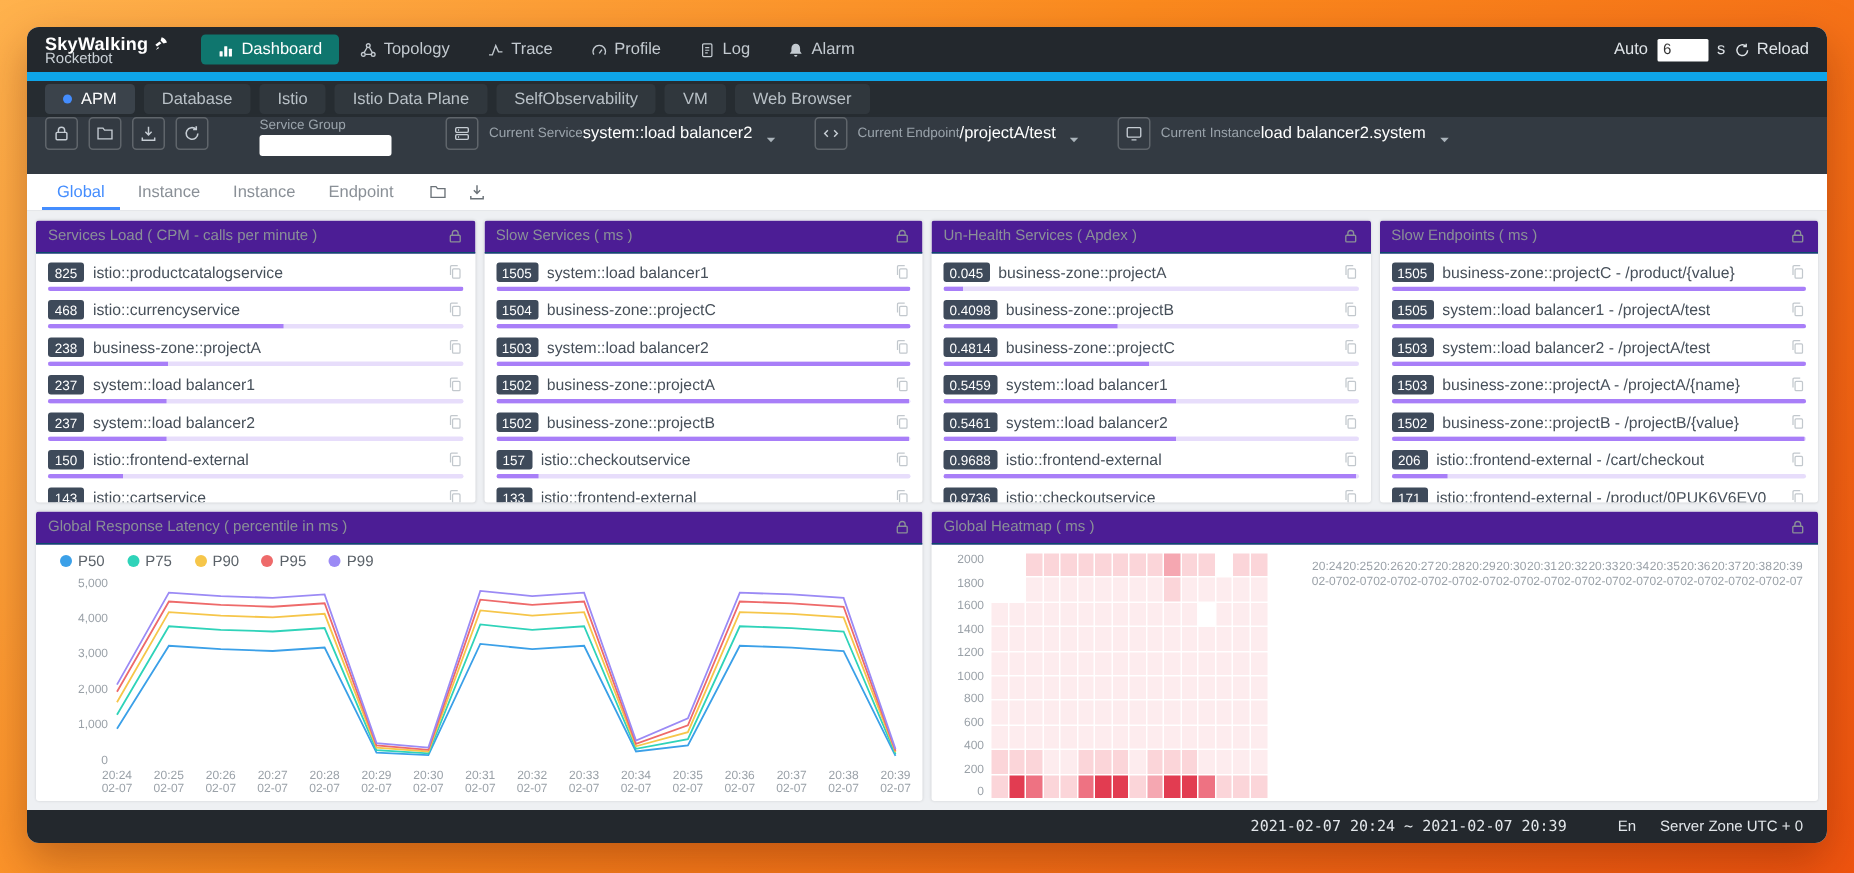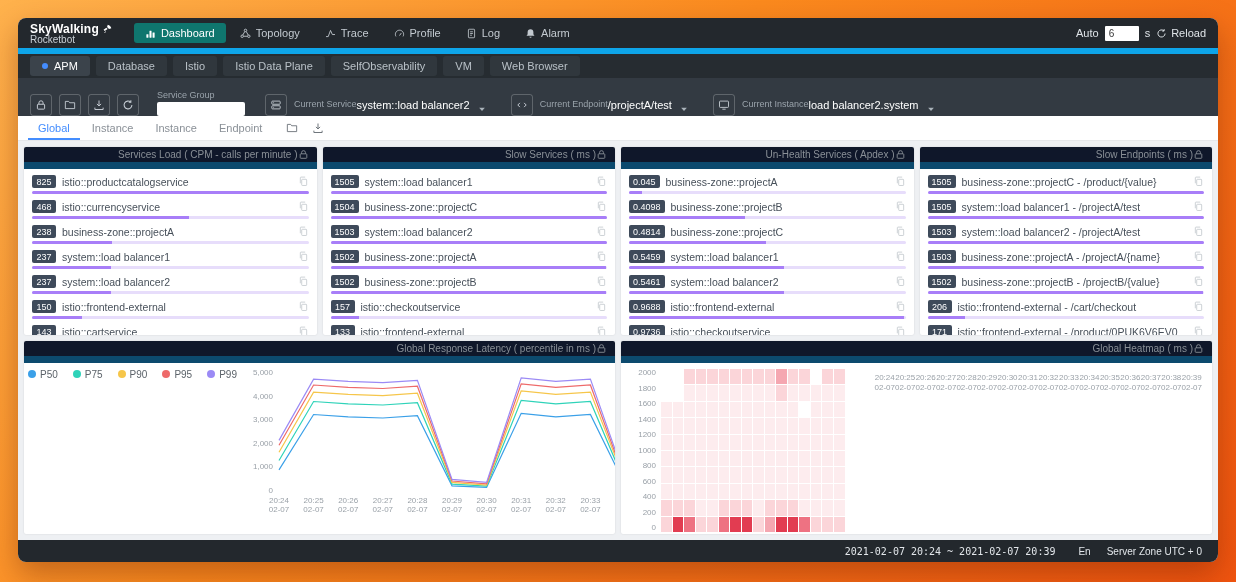--- a/index.html
+++ b/index.html
@@ -26,21 +26,21 @@
   .reload{display:flex;align-items:center;gap:4px;background:none;border:none;color:#dfe4e8;font-size:11px;cursor:pointer;font-family:inherit}
   .reload .ic{width:11px;height:11px}
 
   
   .dashtabs{height:30px;flex:none;background:#262c31;border-top:6px solid #0ea5e9;display:flex;align-items:center;gap:6px;padding:0 12px}
   .dtab{font-size:11px;color:#b9c1c7;background:#30373d;padding:4px 12px;border-radius:3px;cursor:pointer;display:flex;align-items:center;gap:6px}
   .dtab.active{background:#3b434b;color:#fff}
   .dtab .dot{width:6px;height:6px;border-radius:50%;background:var(--accent,#448dfe);display:inline-block}
 
   
-  .toolbar{height:38px;flex:none;background:#333a42;display:flex;align-items:flex-end;gap:8px;padding:0 12px}
+  .toolbar{height:38px;flex:none;background:#333a42;display:flex;align-items:flex-start;gap:24px;padding:0 12px}
   .tb-icons{display:flex;gap:7px}
   .tb-icon{width:22px;height:22px;border:1px solid rgba(255,255,255,.22);background:none;border-radius:3px;color:#c6cdd4;
            display:flex;align-items:center;justify-content:center;cursor:pointer;padding:0}
   .tb-icon .icspan{width:12px;height:12px;display:block}
   .sg{display:flex;flex-direction:column;gap:2px;margin:0 8px 0 10px}
   .sg-label{font-size:9px;color:#9aa3ab;line-height:10px}
   .sg input{width:88px;height:14px;border:none;border-radius:2px;font-size:10px;padding:0 4px;font-family:inherit}
   .selectors{display:flex;align-items:center;gap:24px;margin-left:4px}
   .selector{display:flex;align-items:center;gap:7px;cursor:pointer}
   .sel-ic{width:22px;height:22px;border:1px solid rgba(255,255,255,.22);border-radius:3px;color:#c6cdd4;display:flex;align-items:center;justify-content:center}
@@ -53,50 +53,50 @@
   
   .viewtabs{height:25px;flex:none;background:#fff;border-bottom:1px solid #e5e7ea;display:flex;align-items:stretch;padding:0 10px;gap:2px}
   .vtab{font-size:11px;color:#8a9097;padding:6px 10px 0;cursor:pointer;border-bottom:2px solid transparent}
   .vtab.active{color:var(--accent,#448dfe);border-bottom-color:var(--accent,#448dfe)}
   .vt-ic{width:12px;height:12px;color:#6b7278;align-self:center;margin-left:12px;cursor:pointer}
 
   
   .content{flex:1;display:flex;flex-direction:column;gap:6px;padding:6px;overflow:hidden;min-height:0}
   .top-grid{display:grid;grid-template-columns:repeat(4,1fr);gap:6px;height:188px;flex:none}
   .panel{background:#fff;border-radius:2px;display:flex;flex-direction:column;overflow:hidden;box-shadow:0 0 2px rgba(0,0,0,.12)}
-  .p-hd{height:22px;flex:none;background:#0f172a;display:flex;align-items:center;justify-content:flex-end;padding:0 8px;border-bottom:7px solid #0c4a6e}
+  .p-hd{height:22px;flex:none;background:#4c1d95;display:flex;align-items:center;justify-content:space-between;padding:0 8px;border-bottom:1px solid #0c4a6e}
   .p-title{font-size:10px;color:#8a9097;white-space:nowrap;overflow:hidden;text-overflow:ellipsis}
   .p-lock{width:11px;height:11px;color:#8a9097;cursor:pointer;flex:none}
   .p-rows{flex:1;overflow:hidden;padding:3px 8px 0}
   .m-row{height:25px}
   .m-line{display:flex;align-items:center;gap:6px;height:19px}
   .m-badge{background:var(--badge,#3e4a5a);color:#fff;font-size:9px;padding:1.5px 4px;border-radius:2px;min-width:24px;text-align:center;flex:none}
   .m-label{font-size:10.5px;color:#47505a;flex:1;white-space:nowrap;overflow:hidden;text-overflow:ellipsis}
   .m-copy{width:11px;height:11px;color:#c2c8cd;flex:none;cursor:pointer}
   .m-bar{height:3px;background:var(--track,#e7ddfb);border-radius:2px;overflow:hidden}
   .m-fill{height:100%;background:var(--fill,#a87ef8)}
 
   .bottom-grid{flex:1;display:grid;grid-template-columns:1fr 1fr;gap:6px;min-height:0}
-  .chart-body{flex:1;display:flex;flex-direction:row;padding:3px 0 2px;min-height:0}
+  .chart-body{flex:1;display:flex;flex-direction:column;padding:3px 12px 2px;min-height:0}
   .legend{display:flex;gap:15px;align-items:center;height:16px;flex:none;font-size:10px;color:#5b6269;padding-left:4px}
   .lg-item{display:flex;align-items:center;gap:4px;cursor:pointer}
   .lg-item i{width:8px;height:8px;border-radius:50%;display:inline-block}
   .chart-host{flex:1;min-height:0}
   text.ax{font-size:8px;fill:#9aa1a8;font-family:"Liberation Sans",sans-serif}
 
   .hm-body{flex:1;display:flex;flex-direction:row;padding:6px 10px 2px;min-height:0}
   .hm-main{flex:1;display:flex;min-height:0}
   .hm-y{width:30px;flex:none;display:flex;flex-direction:column;justify-content:space-between;align-items:flex-end;padding-right:5px;font-size:8px;color:#9aa1a8;line-height:1}
   .hm-grid{flex:1;display:grid;grid-auto-rows:1fr;gap:1px;background:#fff}
   .hm-x{height:24px;flex:none;display:grid;margin-left:30px;font-size:8px;color:#9aa1a8;text-align:center;line-height:1.2;padding-top:4px}
 
   
   .footer{height:22px;flex:none;background:#23282d;display:flex;align-items:center;justify-content:flex-end;padding:0 16px;color:#e2e6ea;font-size:10px}
   .timerange{font-family:"DejaVu Sans Mono",monospace;font-size:10px;cursor:pointer}
-  .flang{margin-left:23px;cursor:pointer}
+  .flang{margin-left:34px;cursor:pointer}
   .fzone{margin-left:16px;cursor:pointer}
 </style>
 </head>
 <body>
 
 <div class="frame">
   <div class="app">
 
     <header class="topnav">
       <div class="logo">

